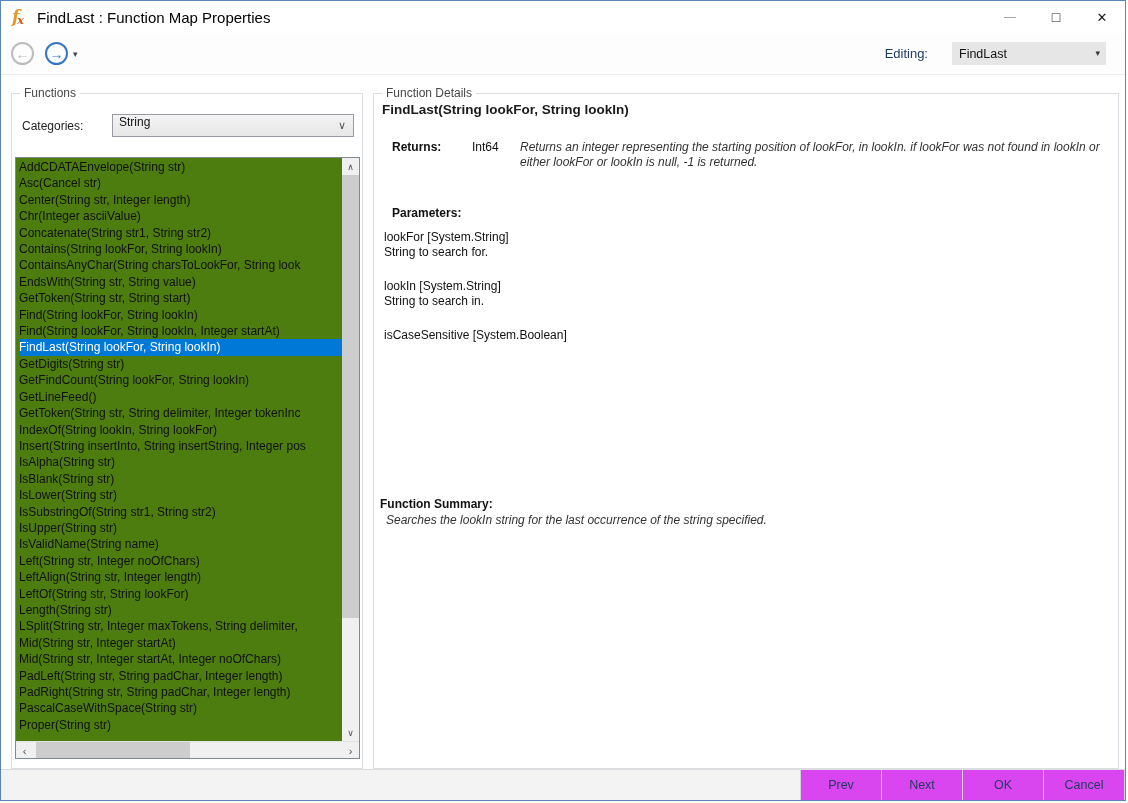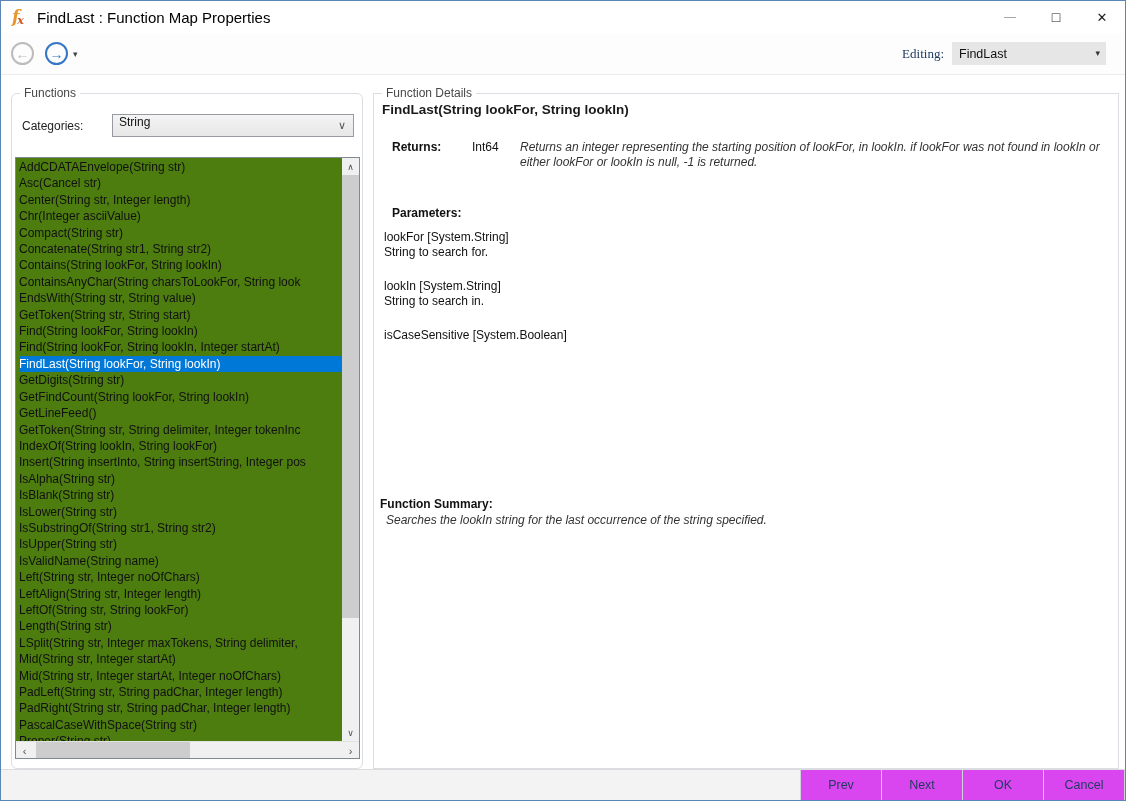--- a/index.html
+++ b/index.html
@@ -18,27 +18,27 @@
   .btn-min { right:92px; color:#9b9b9b; }
   .btn-max { right:46px; font-size:14px; }
   .btn-close { right:0; font-size:13px; }
   
   .toolbar { position:absolute; left:0; top:32px; right:0; height:42px; background:#fdfdfd; display:flex; align-items:center; border-bottom:1px solid #ececec; }
   .nav-circle { width:23px; height:23px; border-radius:50%; display:flex; align-items:center; justify-content:center; font-size:14px; margin-left:10px; }
   .nav-back { border:2px solid #bcbcbc; color:#bcbcbc; }
   .nav-fwd  { border:2px solid #3576c4; color:#3576c4; margin-left:11px; }
   .nav-caret { font-size:9px; color:#444; margin-left:5px; }
   .toolbar-right { margin-left:auto; display:flex; align-items:center; padding-right:19px; }
-  .editing-label { font-size:13px; color:#1f3a63; margin-right:8px;font-family:Liberation Serif, serif; }
+  .editing-label { font-size:13px; color:#1f3a63; margin-right:24px; }
   .editing-combo { width:154px; height:23px; background:#e6e6e6; display:flex; align-items:center; font-size:12.5px; color:#111; padding-left:7px; position:relative; }
   .editing-combo .caret { position:absolute; right:6px; top:6px; font-size:9px; color:#333; }
   
   .group { position:absolute; border:1px solid #dadde2; }
   .group-label { position:absolute; top:-8px; left:8px; background:#fff; padding:0 4px; font-size:12px; color:#474747; white-space:nowrap; }
-  .group-functions { left:10px; top:92px; width:352px; height:676px;border-radius:6px; }
+  .group-functions { left:10px; top:92px; width:352px; height:676px; }
   .group-details   { left:372px; top:92px; width:746px; height:676px; }
   
   .cat-label { position:absolute; left:10px; top:25px; font-size:12px; color:#222; }
   .cat-combo { position:absolute; left:100px; top:20px; width:242px; height:23px;
     background:linear-gradient(#f4f4f4,#e7e7e7); border:1px solid #979ba1;
     font-size:12px; color:#111; display:flex; align-items:flex-start; padding-left:6px; }
   .cat-combo .chev { position:absolute; right:7px; top:4px; font-size:11px; color:#555; }
   .listbox { position:absolute; left:3px; top:63px; width:345px; height:602px; background:#4d7c0f; border:1px solid #82888f; overflow:hidden; }
   .list-items { position:absolute; left:0; top:0; right:17px; bottom:17px; overflow:hidden; padding:1px 0 0 3px; }
   .li { font-size:12px; line-height:16.4px; color:#111; white-space:nowrap; overflow:hidden; }
@@ -111,21 +111,20 @@
     <div class="cat-combo">
       <span>String</span>
       <span class="chev">∨</span>
     </div>
     <div class="listbox">
       <div class="list-items">
           <div class="li">AddCDATAEnvelope(String str)</div>
           <div class="li">Asc(Cancel str)</div>
           <div class="li">Center(String str, Integer length)</div>
           <div class="li">Chr(Integer asciiValue)</div>
-          <div class="li">Compact(String str)</div>
           <div class="li">Concatenate(String str1, String str2)</div>
           <div class="li">Contains(String lookFor, String lookIn)</div>
           <div class="li">ContainsAnyChar(String charsToLookFor, String look</div>
           <div class="li">EndsWith(String str, String value)</div>
           <div class="li">GetToken(String str, String start)</div>
           <div class="li">Find(String lookFor, String lookIn)</div>
           <div class="li">Find(String lookFor, String lookIn, Integer startAt)</div>
           <div class="li sel">FindLast(String lookFor, String lookIn)</div>
           <div class="li">GetDigits(String str)</div>
           <div class="li">GetFindCount(String lookFor, String lookIn)</div>

